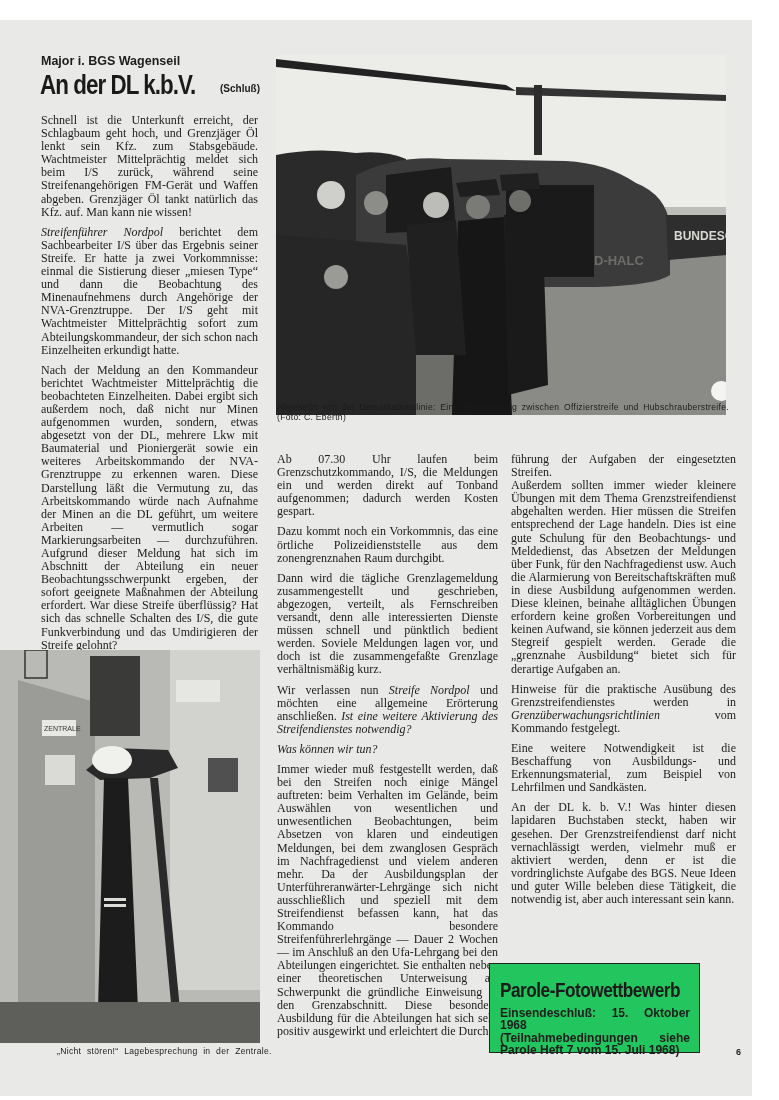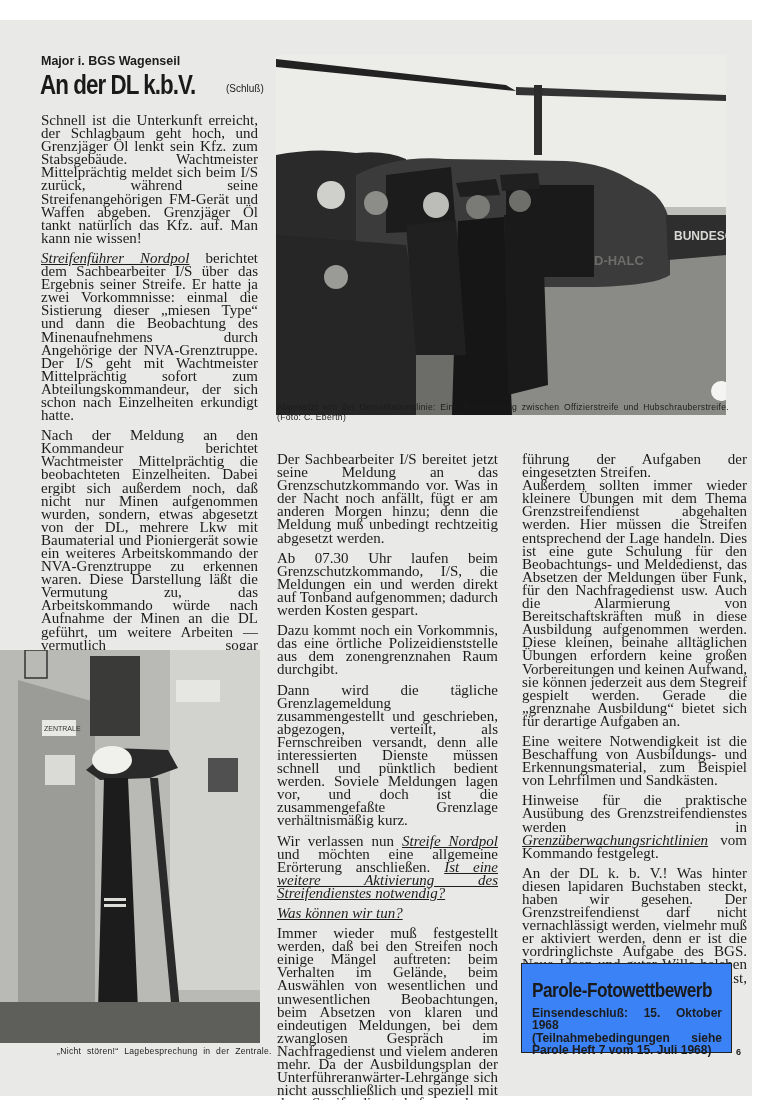--- a/index.html
+++ b/index.html
@@ -3,35 +3,35 @@
 <meta charset="utf-8">
 <style>
   html, body { margin:0; padding:0; }
   body { width:779px; height:1100px; background:#ffffff; position:relative; overflow:hidden; }
   .paper { position:absolute; left:0; top:20px; width:752px; height:1076px; background:#e9e9e7; }
   .serif { font-family:"Liberation Serif","DejaVu Serif",serif; color:#1c1c1c; }
   .sans { font-family:"Liberation Sans","DejaVu Sans",sans-serif; color:#1c1c1c; }
   .author { position:absolute; left:41px; top:54px; font-size:12.5px; font-weight:bold; }
   .title { position:absolute; left:40px; top:69px; white-space:nowrap; }
   .title .main { font-family:"Liberation Sans","DejaVu Sans",sans-serif; font-weight:bold; font-size:28px; letter-spacing:-1.2px; transform:scaleX(0.8); transform-origin:left; display:inline-block; color:#1a1a1a; }
-  .title .sub { font-family:"Liberation Sans","DejaVu Sans",sans-serif; font-weight:normal; font-size:10px; position:absolute; left:186px; top:14px; color:#1a1a1a; }
-  .col { position:absolute; font-size:15px; line-height:13.1px; text-align:justify; hyphens:manual; }
+  .title .sub { font-family:"Liberation Sans","DejaVu Sans",sans-serif; font-weight:bold; font-size:10px; position:absolute; left:180px; top:14px; color:#1a1a1a; }
+  .col { position:absolute; font-size:12px; line-height:13.1px; text-align:justify; hyphens:manual; }
   .col p { margin:0 0 7px 0; }
   .col p.tight { margin-bottom:0; }
   .col1 { left:41px; top:114px; width:217px; }
   .col2 { left:277px; top:453px; width:221px; }
-  .col3 { left:522px; top:453px; width:225px; }
-  em { font-style:italic;text-decoration:underline; }
+  .col3 { left:511px; top:453px; width:225px; }
+  em { font-style:italic; }
   .photo { position:absolute; overflow:hidden; }
   .photo-heli { left:276px; top:55px; width:450px; height:360px; background:linear-gradient(180deg,#f2f2f0 0%,#e6e6e4 36%,#3a3a3a 40%,#2b2b2b 70%,#5a5a58 100%); }
   .photo-room { left:0px; top:650px; width:260px; height:393px; background:linear-gradient(90deg,#7e7e7c 0%,#9d9d9b 30%,#bdbdbb 55%,#cfcfcd 100%); }
   .caption { position:absolute; font-size:8.6px; line-height:10px; letter-spacing:0.3px; }
   .cap-heli { left:277px; top:402px; width:452px; text-align:justify; }
   .cap-room { left:45px; top:1046px; width:215px; text-align:justify; word-spacing:3px;margin-left:12px; }
-  .contest { position:absolute; left:521px; top:963px; width:209px; height:88px; border:1.5px solid #222; background:#3b82f6; }
+  .contest { position:absolute; left:489px; top:963px; width:209px; height:88px; border:1.5px solid #222; background:#22c55e; }
   .contest .head { position:absolute; left:10px; top:14px; font-family:"Liberation Sans","DejaVu Sans",sans-serif; font-weight:bold; font-size:21px; letter-spacing:-0.6px; transform:scaleX(0.82); transform-origin:left; white-space:nowrap; color:#1a1a1a; }
   .contest .body { position:absolute; left:10px; top:43px; width:190px; font-size:12px; line-height:12.4px; font-weight:bold; text-align:justify; }
   .pageno { position:absolute; left:736px; top:1047px; font-size:9px; font-weight:bold; }
 </style>
 </head>
 <body>
 
 <div class="paper"></div>
 
 <div class="author sans">Major i. BGS Wagenseil</div>
@@ -81,34 +81,33 @@
     <path d="M224 120 L262 118 L264 134 L226 136 Z" fill="#202020"></path>
     <circle cx="244" cy="146" r="11" fill="#6e6e6a"></circle>
     <path d="M228 160 L266 158 L272 330 L232 340 Z" fill="#1a1a1a"></path>
     <path d="M130 170 L180 165 L190 300 L140 300 Z" fill="#202020"></path>
     <circle cx="445" cy="336" r="10" fill="#f4f4f2"></circle>
   </svg>
 </div>
 <div class="caption cap-heli sans">Abgesetzt von der Demarkationslinie: Eine Besprechung zwischen Offizierstreife und Hubschrauberstreife. (Foto: C. Eberth)</div>
 
 <div class="col col2 serif">
-  <p>Der Sachbearbeiter I/S bereitet jetzt seine Meldung an das Grenzschutzkommando vor. Was in der Nacht noch anfällt, fügt er am anderen Morgen hinzu; denn die Meldung muß unbedingt rechtzeitig abgesetzt werden.</p>
   <p>Ab 07.30 Uhr laufen beim Grenzschutzkommando, I/S, die Meldungen ein und werden direkt auf Tonband aufgenommen; dadurch werden Kosten gespart.</p>
   <p>Dazu kommt noch ein Vorkommnis, das eine örtliche Polizeidienststelle aus dem zonengrenznahen Raum durchgibt.</p>
   <p>Dann wird die tägliche Grenzlagemeldung zusammengestellt und geschrieben, abgezogen, verteilt, als Fernschreiben versandt, denn alle interessierten Dienste müssen schnell und pünktlich bedient werden. Soviele Meldungen lagen vor, und doch ist die zusammengefaßte Grenzlage verhältnismäßig kurz.</p>
   <p style=""><span>Wir verlassen nun </span><em>Streife Nordpol</em><span> und möchten eine allgemeine Erörterung anschließen. </span><em>Ist eine weitere Aktivierung des Streifendienstes notwendig?</em></p>
   <p><em>Was können wir tun?</em></p>
   <p class="tight">Immer wieder muß festgestellt werden, daß bei den Streifen noch einige Mängel auftreten: beim Verhalten im Gelände, beim Auswählen von wesentlichen und unwesentlichen Beobachtungen, beim Absetzen von klaren und eindeutigen Meldungen, bei dem zwanglosen Gespräch im Nachfragedienst und vielem anderen mehr. Da der Ausbildungsplan der Unterführeranwärter-Lehrgänge sich nicht ausschließlich und speziell mit dem Streifendienst befassen kann, hat das Kommando besondere Streifenführerlehrgänge — Dauer 2 Wochen — im Anschluß an den Ufa-Lehrgang bei den Abteilungen eingerichtet. Sie enthalten neben einer theoretischen Unterweisung als Schwerpunkt die gründliche Einweisung in den Grenzabschnitt. Diese besondere Ausbildung für die Abteilungen hat sich sehr positiv ausgewirkt und erleichtert die Durch-</p>
 </div>
 
 <div class="col col3 serif">
   <p class="tight">führung der Aufgaben der eingesetzten Streifen.</p>
   <p>Außerdem sollten immer wieder kleinere Übungen mit dem Thema Grenzstreifendienst abgehalten werden. Hier müssen die Streifen entsprechend der Lage handeln. Dies ist eine gute Schulung für den Beobachtungs- und Meldedienst, das Absetzen der Meldungen über Funk, für den Nachfragedienst usw. Auch die Alarmierung von Bereitschaftskräften muß in diese Ausbildung aufgenommen werden. Diese kleinen, beinahe alltäglichen Übungen erfordern keine großen Vorbereitungen und keinen Aufwand, sie können jederzeit aus dem Stegreif gespielt werden. Gerade die „grenznahe Ausbildung“ bietet sich für derartige Aufgaben an.</p>
+  <p><span>Hinweise für die praktische Ausübung des Grenzstreifendienstes werden in </span><em>Grenzüberwachungsrichtlinien</em><span> vom Kommando festgelegt.</span></p>
   <p>Eine weitere Notwendigkeit ist die Beschaffung von Ausbildungs- und Erkennungsmaterial, zum Beispiel von Lehrfilmen und Sandkästen.</p>
-  <p><span>Hinweise für die praktische Ausübung des Grenzstreifendienstes werden in </span><em>Grenzüberwachungsrichtlinien</em><span> vom Kommando festgelegt.</span></p>
   <p>An der DL k. b. V.! Was hinter diesen lapidaren Buchstaben steckt, haben wir gesehen. Der Grenzstreifendienst darf nicht vernachlässigt werden, vielmehr muß er aktiviert werden, denn er ist die vordringlichste Aufgabe des BGS. Neue Ideen und guter Wille beleben diese Tätigkeit, die notwendig ist, aber auch interessant sein kann.</p>
 </div>
 
 <div class="photo photo-room">
   <svg width="260" height="393" viewBox="0 0 260 393">
     <rect x="0" y="0" width="260" height="393" fill="#b9b9b6"></rect>
     <rect x="170" y="0" width="90" height="340" fill="#d2d2cf"></rect>
 
     <path d="M18 30 L95 52 L95 392 L18 392 Z" fill="#9b9b98"></path>
     <rect x="42" y="70" width="34" height="16" fill="#e8e8e4"></rect>

